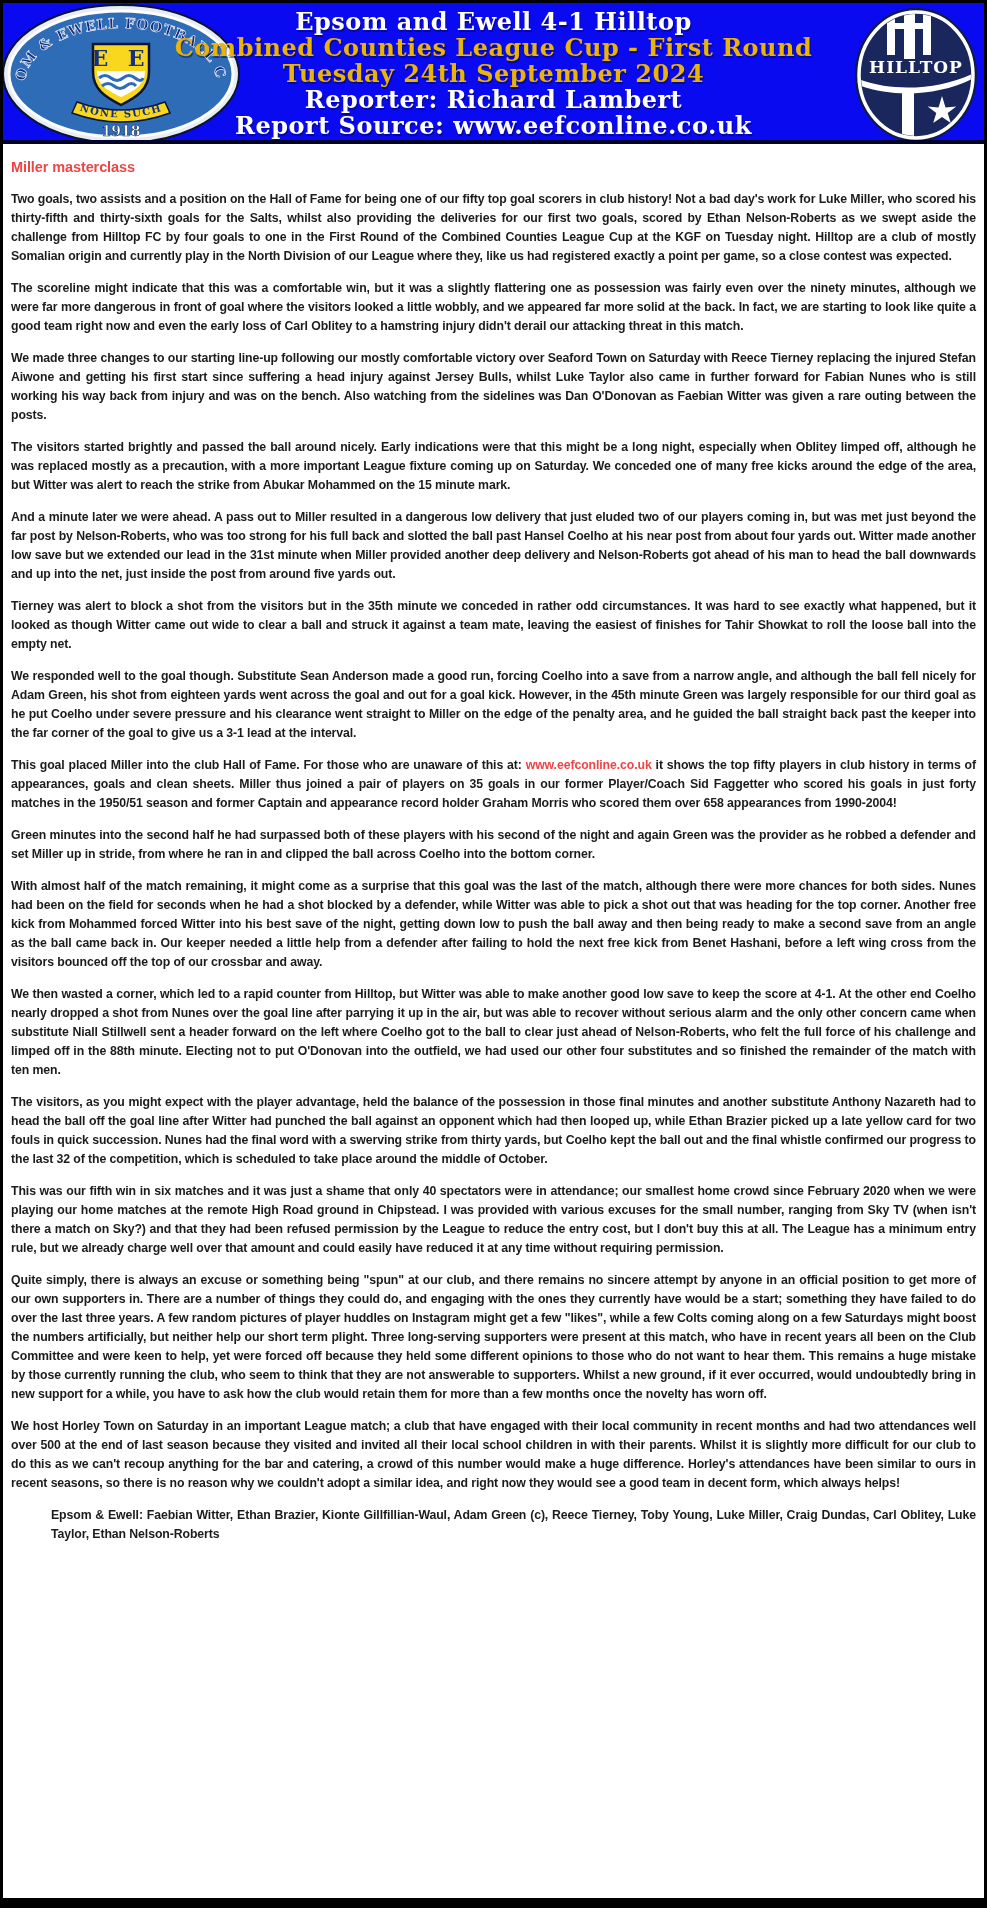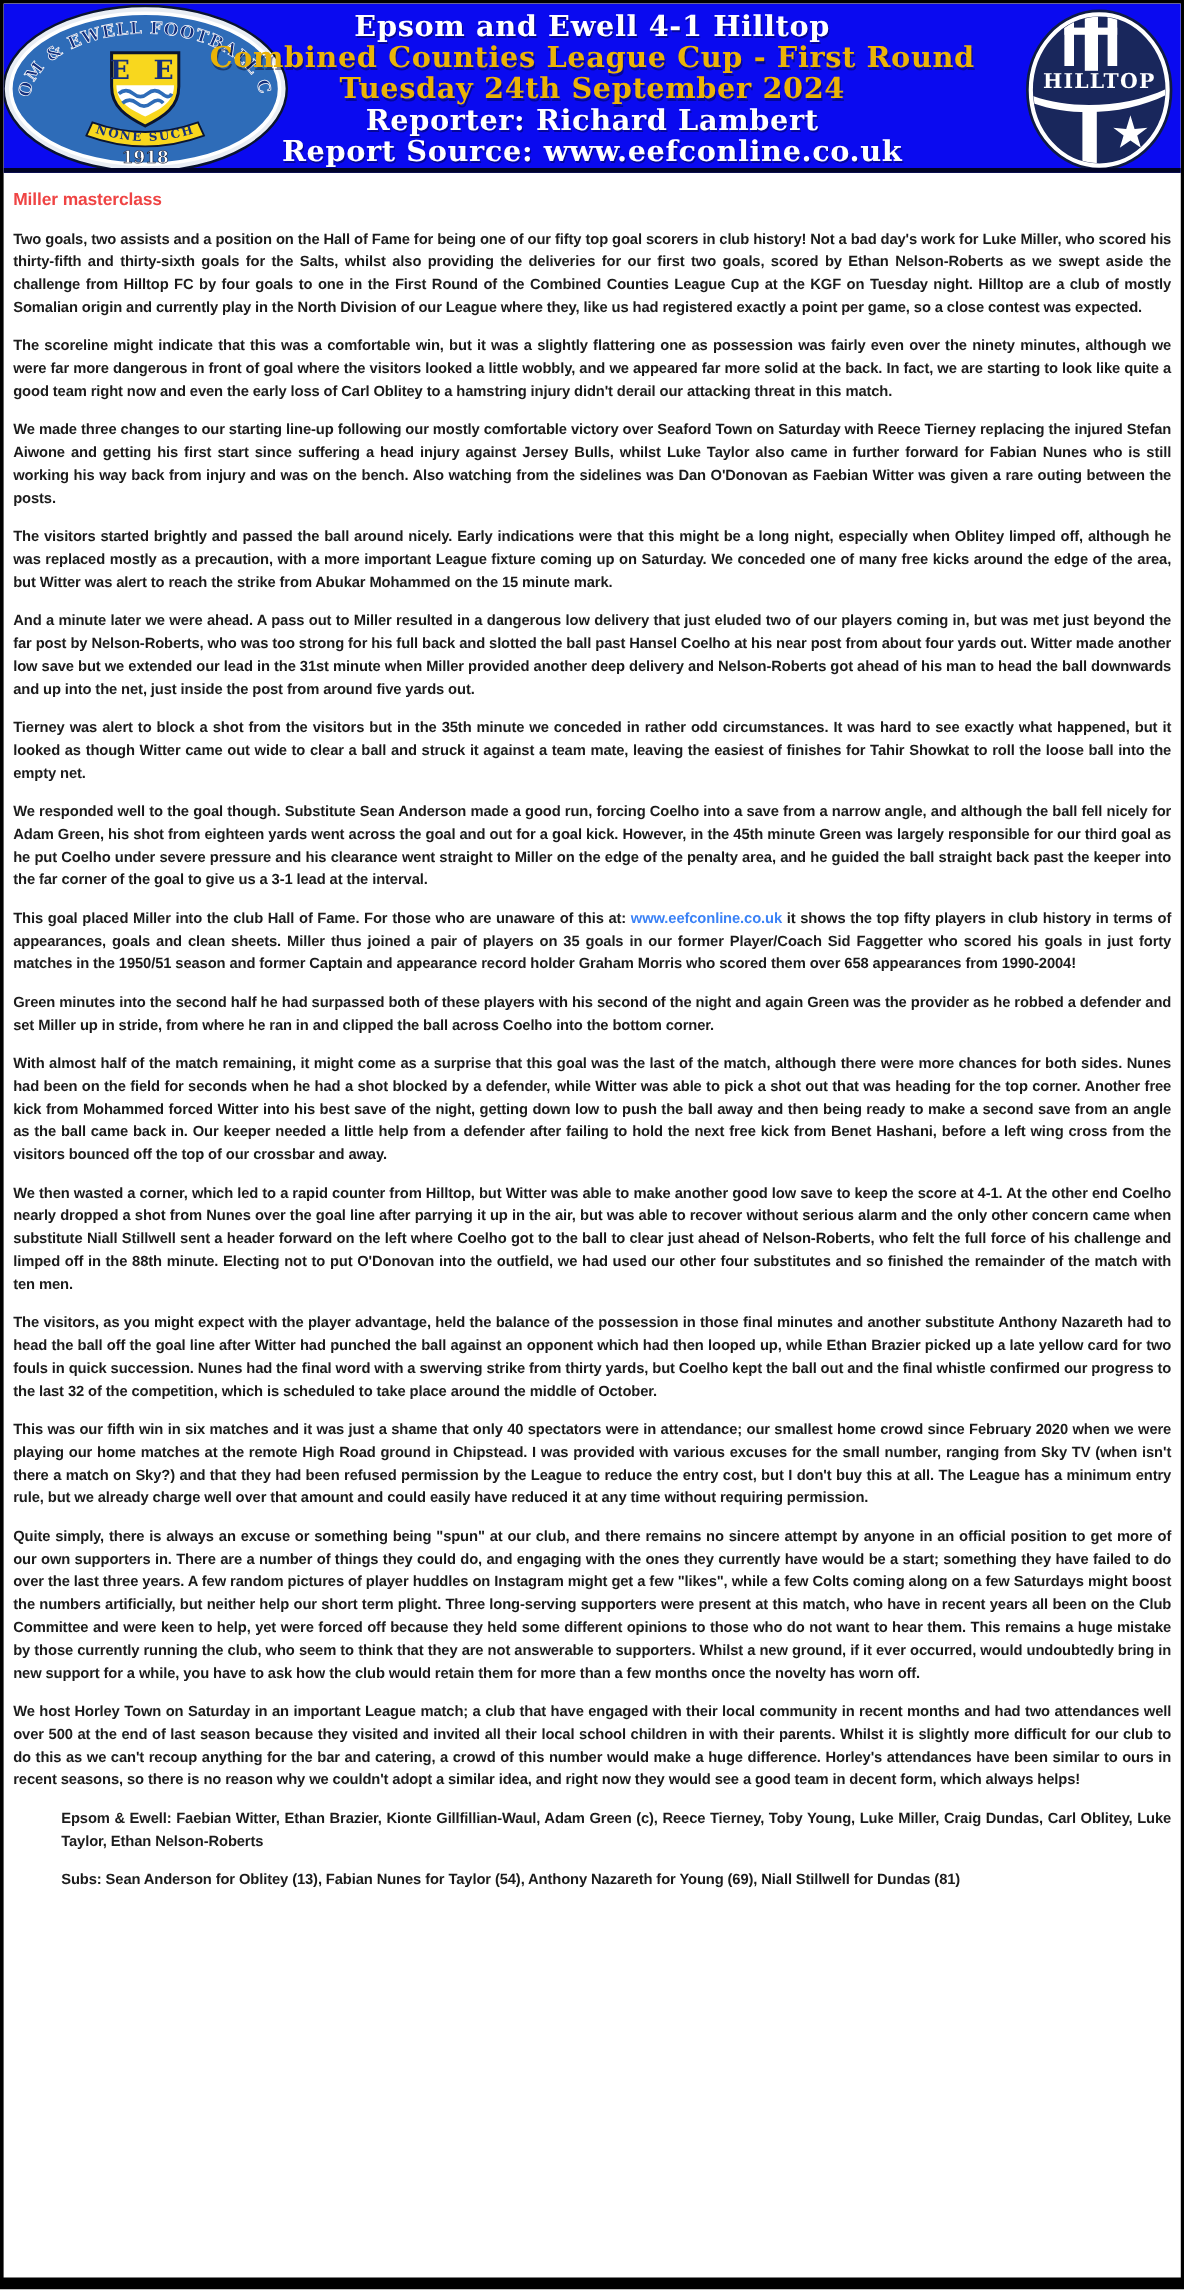--- a/index.html
+++ b/index.html
@@ -29,21 +29,21 @@
   
   .content{
     padding:14px 8px 0 8px;
     color:#1c1c1c;font-weight:bold;
     font-size:12.3px;line-height:19px;letter-spacing:-0.1px;
     text-align:justify;
   }
   .headline{color:#ef4444;font-size:14.5px;margin:0 0 20px 0;text-align:left;}
   .content p{margin:0 0 13px 0;}
   .content p.tight{margin-bottom:13px;margin-left:40px;}
-  a.inline-link{color:#3b82f6;text-decoration:none;cursor:pointer;}
+  a.inline-link{color:#ef4444;text-decoration:none;cursor:pointer;}
 </style>
 </head>
 <body>
 
 <div class="page">
 
   <div class="hdr">
 
     <div class="badge-left">
       <svg width="240" height="136" viewBox="0 0 240 136">
@@ -116,16 +116,15 @@
 
     <p>Green minutes into the second half he had surpassed both of these players with his second of the night and again Green was the provider as he robbed a defender and set Miller up in stride, from where he ran in and clipped the ball across Coelho into the bottom corner.</p>
     <p>With almost half of the match remaining, it might come as a surprise that this goal was the last of the match, although there were more chances for both sides. Nunes had been on the field for seconds when he had a shot blocked by a defender, while Witter was able to pick a shot out that was heading for the top corner. Another free kick from Mohammed forced Witter into his best save of the night, getting down low to push the ball away and then being ready to make a second save from an angle as the ball came back in. Our keeper needed a little help from a defender after failing to hold the next free kick from Benet Hashani, before a left wing cross from the visitors bounced off the top of our crossbar and away.</p>
     <p>We then wasted a corner, which led to a rapid counter from Hilltop, but Witter was able to make another good low save to keep the score at 4-1. At the other end Coelho nearly dropped a shot from Nunes over the goal line after parrying it up in the air, but was able to recover without serious alarm and the only other concern came when substitute Niall Stillwell sent a header forward on the left where Coelho got to the ball to clear just ahead of Nelson-Roberts, who felt the full force of his challenge and limped off in the 88th minute. Electing not to put O'Donovan into the outfield, we had used our other four substitutes and so finished the remainder of the match with ten men.</p>
     <p>The visitors, as you might expect with the player advantage, held the balance of the possession in those final minutes and another substitute Anthony Nazareth had to head the ball off the goal line after Witter had punched the ball against an opponent which had then looped up, while Ethan Brazier picked up a late yellow card for two fouls in quick succession. Nunes had the final word with a swerving strike from thirty yards, but Coelho kept the ball out and the final whistle confirmed our progress to the last 32 of the competition, which is scheduled to take place around the middle of October.</p>
     <p>This was our fifth win in six matches and it was just a shame that only 40 spectators were in attendance; our smallest home crowd since February 2020 when we were playing our home matches at the remote High Road ground in Chipstead. I was provided with various excuses for the small number, ranging from Sky TV (when isn't there a match on Sky?) and that they had been refused permission by the League to reduce the entry cost, but I don't buy this at all. The League has a minimum entry rule, but we already charge well over that amount and could easily have reduced it at any time without requiring permission.</p>
     <p>Quite simply, there is always an excuse or something being "spun" at our club, and there remains no sincere attempt by anyone in an official position to get more of our own supporters in. There are a number of things they could do, and engaging with the ones they currently have would be a start; something they have failed to do over the last three years. A few random pictures of player huddles on Instagram might get a few "likes", while a few Colts coming along on a few Saturdays might boost the numbers artificially, but neither help our short term plight. Three long-serving supporters were present at this match, who have in recent years all been on the Club Committee and were keen to help, yet were forced off because they held some different opinions to those who do not want to hear them. This remains a huge mistake by those currently running the club, who seem to think that they are not answerable to supporters. Whilst a new ground, if it ever occurred, would undoubtedly bring in new support for a while, you have to ask how the club would retain them for more than a few months once the novelty has worn off.</p>
     <p>We host Horley Town on Saturday in an important League match; a club that have engaged with their local community in recent months and had two attendances well over 500 at the end of last season because they visited and invited all their local school children in with their parents. Whilst it is slightly more difficult for our club to do this as we can't recoup anything for the bar and catering, a crowd of this number would make a huge difference. Horley's attendances have been similar to ours in recent seasons, so there is no reason why we couldn't adopt a similar idea, and right now they would see a good team in decent form, which always helps!</p>
 
     <p class="tight">Epsom &amp; Ewell: Faebian Witter, Ethan Brazier, Kionte Gillfillian-Waul, Adam Green (c), Reece Tierney, Toby Young, Luke Miller, Craig Dundas, Carl Oblitey, Luke Taylor, Ethan Nelson-Roberts</p>
-    <p class="tight">Subs: Sean Anderson for Oblitey (13), Fabian Nunes for Taylor (54), Anthony Nazareth for Young (69), Niall Stillwell for Dundas (81)</p>
 
   </div>
 </div>
 
 </body></html>

